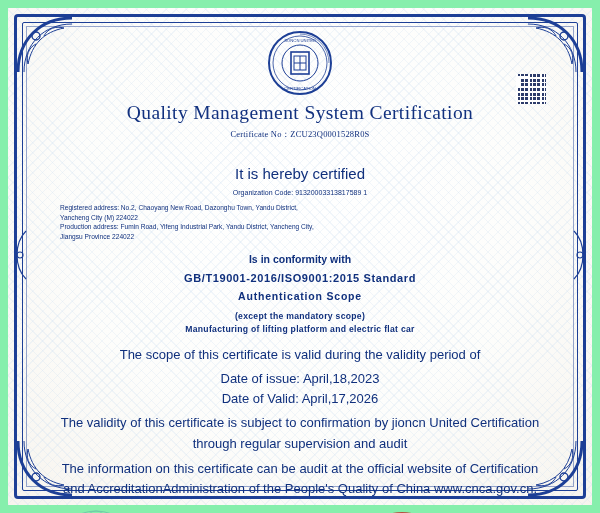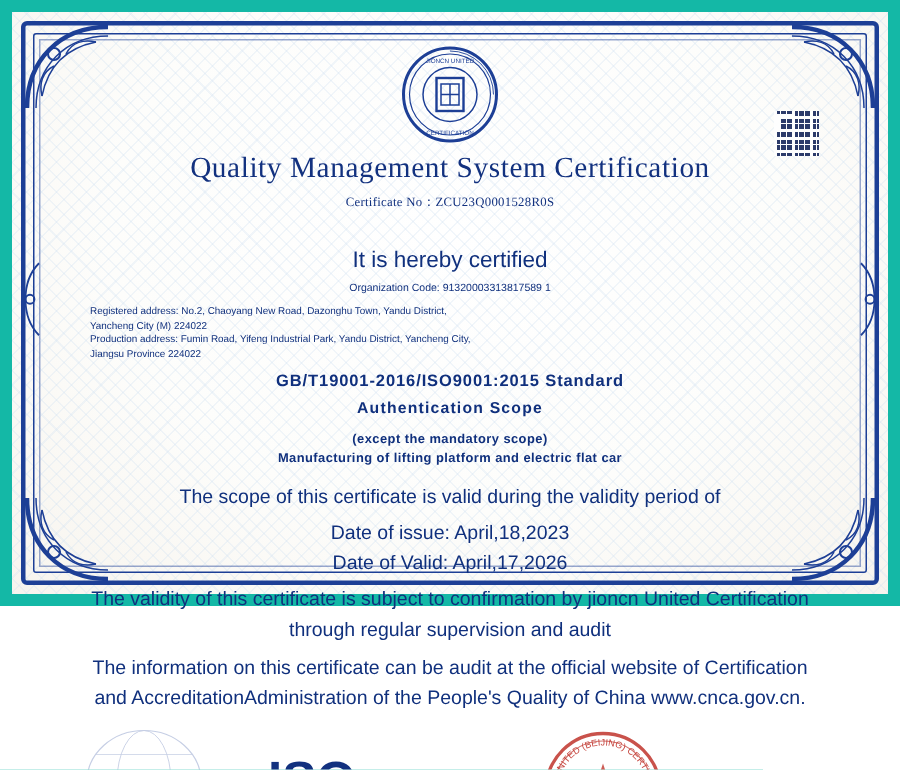--- a/index.html
+++ b/index.html
@@ -10,22 +10,22 @@
   body {
     width: 600px;
     height: 513px;
     overflow: hidden;
     font-family: "Liberation Sans", sans-serif;
   }
 
   #certificate {
     position: relative;
     width: 600px;
-    height: 404px;
-    background: #14b8a6;
+    height: 513px;
+    background: #86efac;
     box-sizing: border-box;
   }
 
   
   .page-bg {
     position: absolute;
     left: 8px; top: 8px; right: 8px; bottom: 8px;
     background:
       repeating-linear-gradient(45deg, rgba(210,226,242,0.30) 0 1px, rgba(255,255,255,0) 1px 7px),
       repeating-linear-gradient(-45deg, rgba(210,226,242,0.30) 0 1px, rgba(255,255,255,0) 1px 7px),
@@ -349,20 +349,21 @@
       <span>91320003313817589 1</span>
     </div>
 
     <div class="addr-block">
       <div class="addr-line">Registered address: No.2, Chaoyang New Road, Dazonghu Town, Yandu District,</div>
       <div class="addr-line">Yancheng City (M) 224022</div>
       <div class="addr-line">Production address: Fumin Road, Yifeng Industrial Park, Yandu District, Yancheng City,</div>
       <div class="addr-line">Jiangsu Province 224022</div>
     </div>
 
+    <div class="conformity">Is in conformity with</div>
 
     <div class="standard">GB/T19001-2016/ISO9001:2015 Standard</div>
 
     <div class="auth-scope">Authentication Scope</div>
 
     <div class="scope-text">
       <div>(except the mandatory scope)</div>
       <div>Manufacturing of lifting platform and electric flat car</div>
     </div>
 

